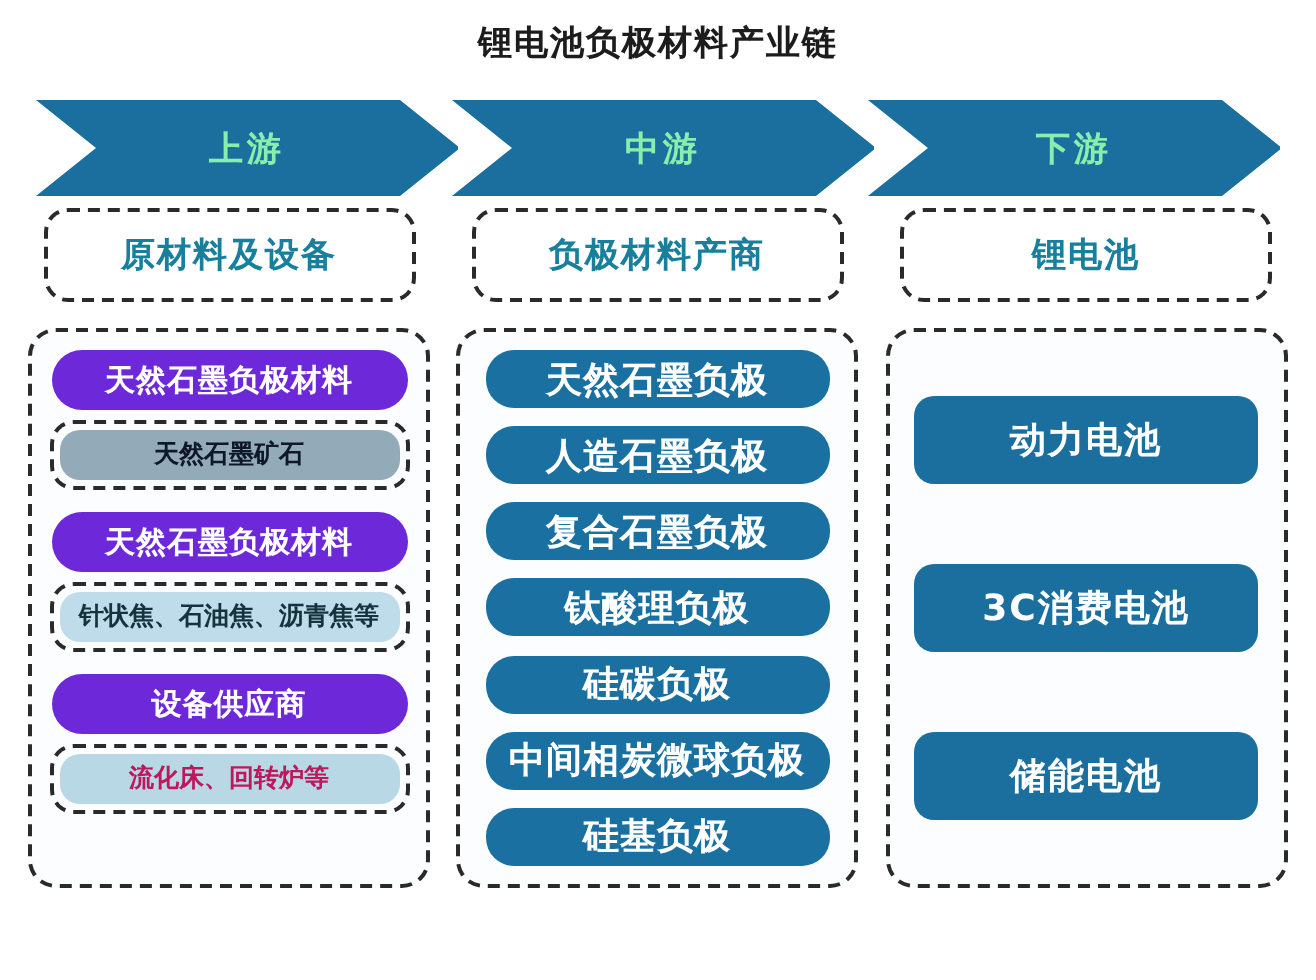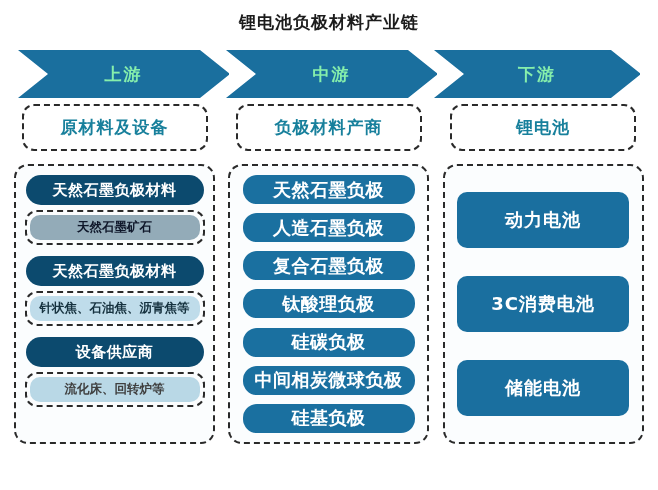--- a/index.html
+++ b/index.html
@@ -113,41 +113,41 @@
     align-items: center;
   }
   .group-box.col1-box { height: 280px; justify-content: flex-start; }
   .group-box.col2-box { height: 280px; justify-content: space-between; padding: 9px 7px; }
   .group-box.col3-box { height: 280px; justify-content: space-around; padding: 12px 7px; }
 
   
   .pill {
     width: 178px;
     height: 30px;
-    background: #0c4a6e;
+    background: #6d28d9;
     border-radius: 15px;
     color: #ffffff;
     display: flex;
     align-items: center;
     justify-content: center;
     font-size: 15px;
     font-weight: bold;
     letter-spacing: 0.5px;
     box-sizing: border-box;
   }
   .pill.mid {
     width: 172px;
     height: 29px;
     font-size: 18px;
     background: #1a70a0;
     border-radius: 14px;
   }
   .pill.big {
     width: 172px;
-    height: 56px;
+    height: 44px;
     font-size: 18px;
     border-radius: 10px;
     background: #1a6f9f;
     letter-spacing: 1px;
   }
 
   
   .sub-wrap {
     width: 180px;
     border: 2px dashed #2a2a2a;
@@ -171,21 +171,21 @@
   .sub-item.tone-gray {
     background: #93abb8;
     color: #0f172a;
   }
   .sub-item.tone-light {
     background: #bfdcea;
     color: #16323f;
   }
   .sub-item.tone-pale {
     background: #b9d8e6;
-    color: #404040;
+    color: #be185d;
   }
   .spacer-10 { height: 11px; }
 </style>
 </head>
 <body>
 
 <div class="title">锂电池负极材料产业链</div>
 
 <div class="arrow-band">
   <div class="arrow-seg s1">

